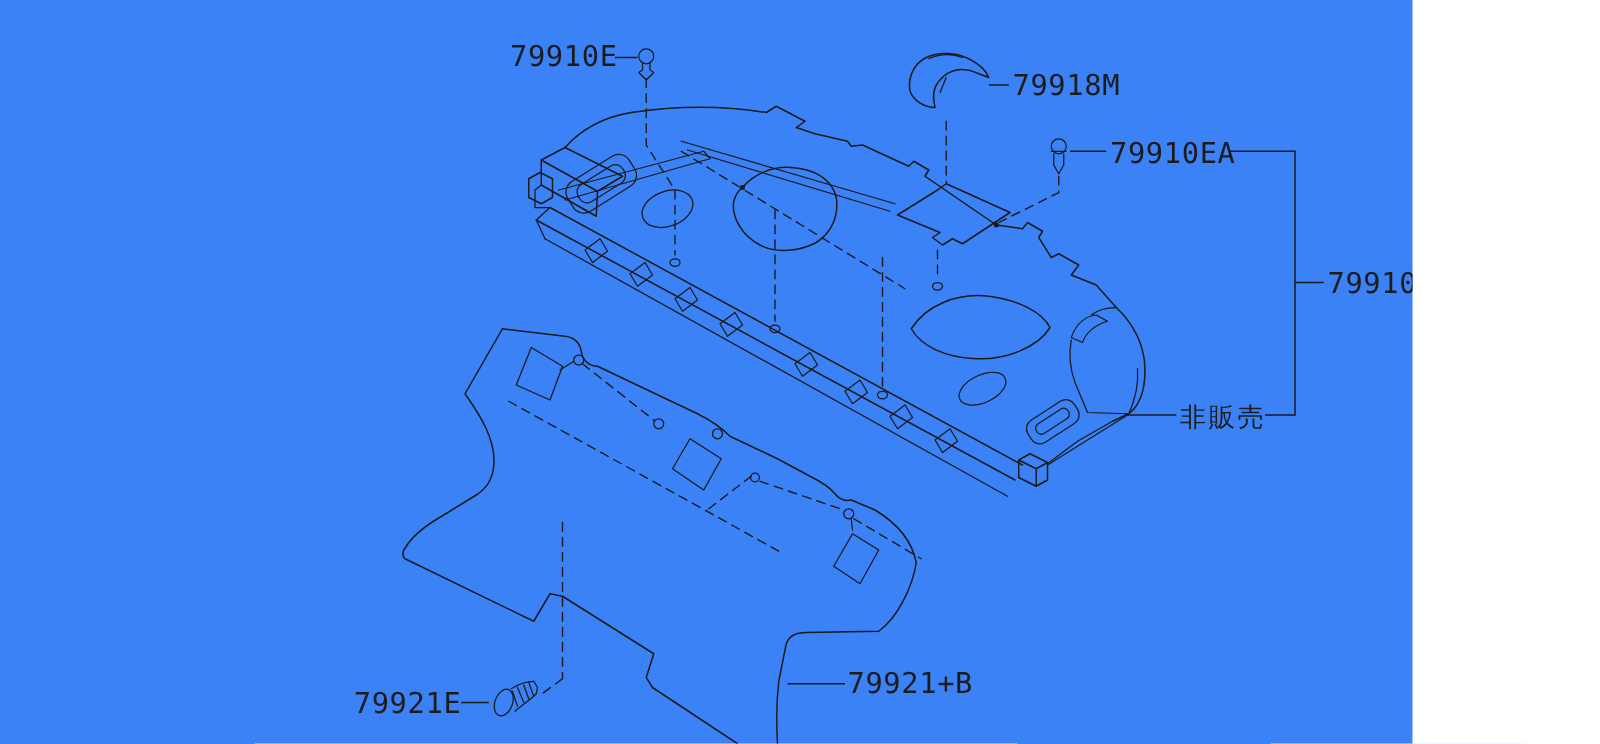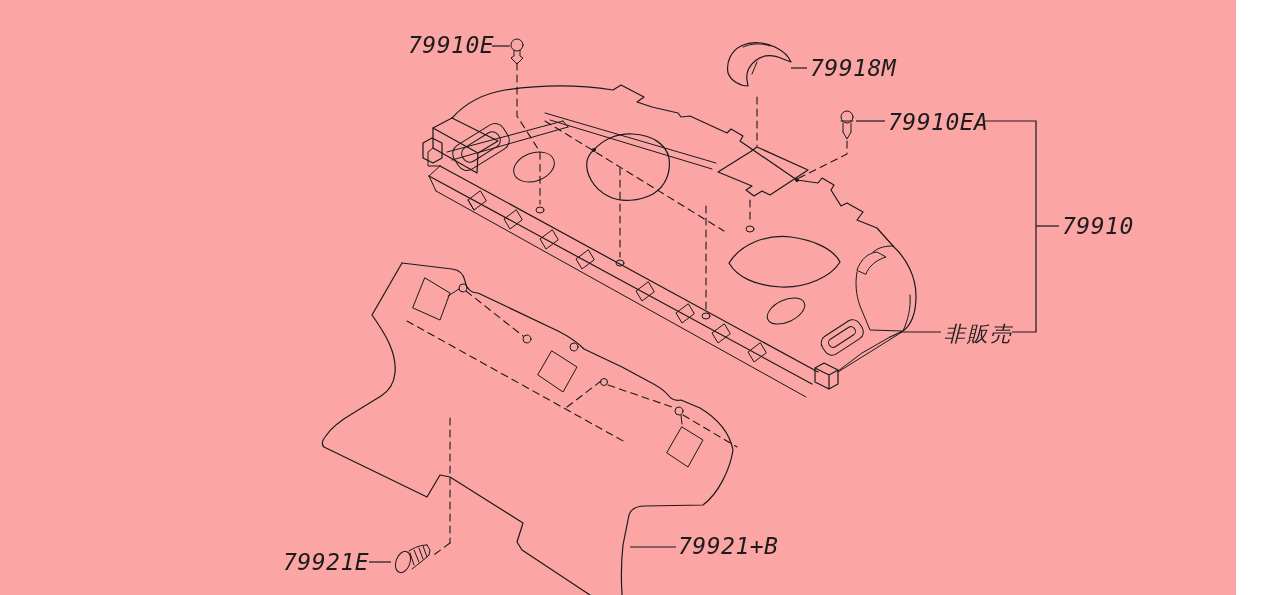--- a/index.html
+++ b/index.html
@@ -1,22 +1,21 @@
 <!DOCTYPE html>
 <html><head>
 <meta charset="utf-8">
 <style>
   html,body{margin:0;padding:0;background:#ffffff;}
   .stage{
     position:relative;
-    width:1236px;height:595px;
-    background:#fca5a5;
+    width:1130px;height:595px;
+    background:#3b82f6;
     overflow:hidden;
     font-family:"DejaVu Sans Mono", monospace;
-    font-style:italic;
   }
   .stage svg{position:absolute;left:0;top:0;}
   .outline{fill:none;stroke:#1a1a1a;stroke-width:1.2;stroke-linejoin:round;stroke-linecap:round;}
   .thin{fill:none;stroke:#1a1a1a;stroke-width:1;stroke-linejoin:round;stroke-linecap:round;}
   .hidden-line{fill:none;stroke:#1a1a1a;stroke-width:1.1;stroke-dasharray:7 5;stroke-linecap:round;}
   .callout{fill:none;stroke:#1a1a1a;stroke-width:1.2;}
   .dot{fill:#1a1a1a;stroke:none;}
   .part-label{
     font-family:"DejaVu Sans Mono","Liberation Mono",monospace;
     font-size:23px;

